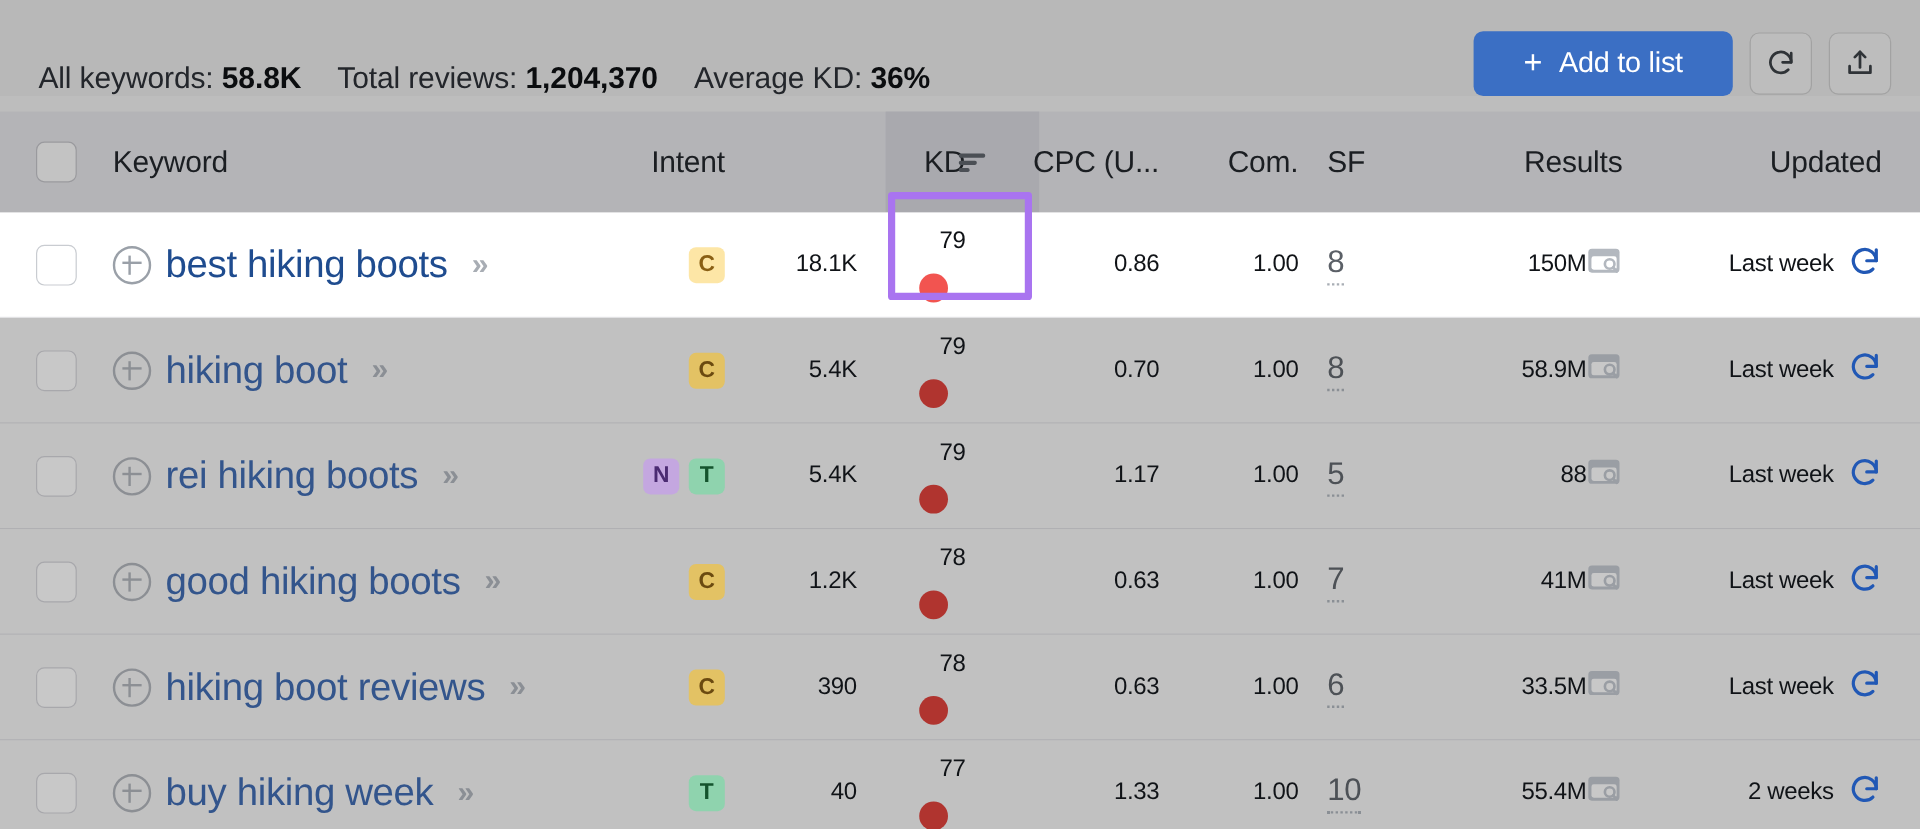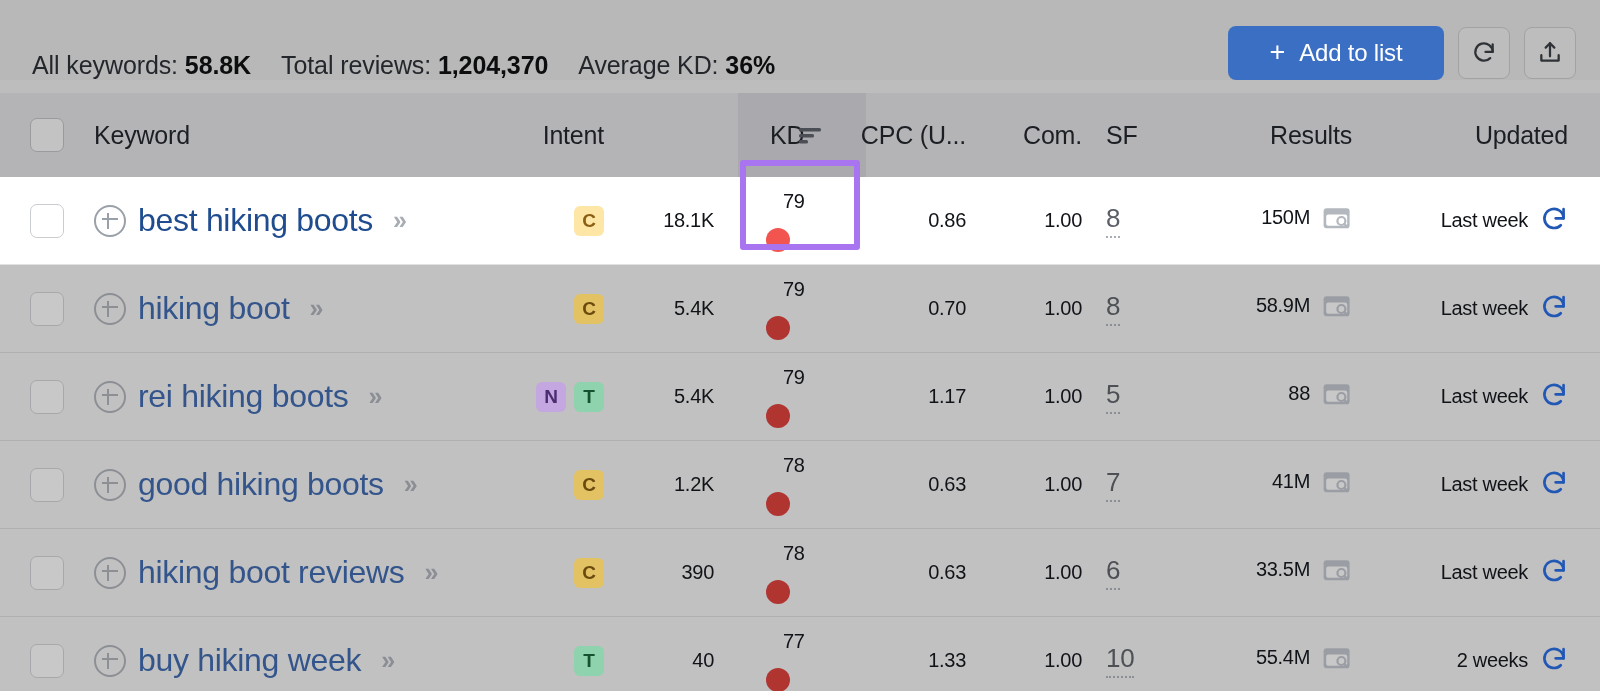--- a/index.html
+++ b/index.html
@@ -243,21 +243,21 @@
   .sf-val {
     font-size: 26px;
     color: #4d5156;
     letter-spacing: -0.3px;
     border-bottom: 2px dotted #8a8f95;
     padding-bottom: 2px;
     cursor: pointer;
   }
   .row.highlight .sf-val { color: #5b6067; border-bottom-color: #a9aeb5; }
 
-  .res-wrap { display: flex; gap: 12px; }
+  .res-wrap { display: flex; align-items: center; }
   .upd-wrap { display: flex; align-items: center; gap: 12px; }
 
   .serp-icon { width: 30px; height: 26px; flex: 0 0 30px; cursor: pointer; }
   .refresh-icon { width: 28px; height: 28px; flex: 0 0 28px; cursor: pointer; }
 
   
   .kd-head-wrap { display: flex; align-items: center; position: relative; }
   .sort-icon { margin-left: -9px; width: 30px; height: 24px; }
 
   

